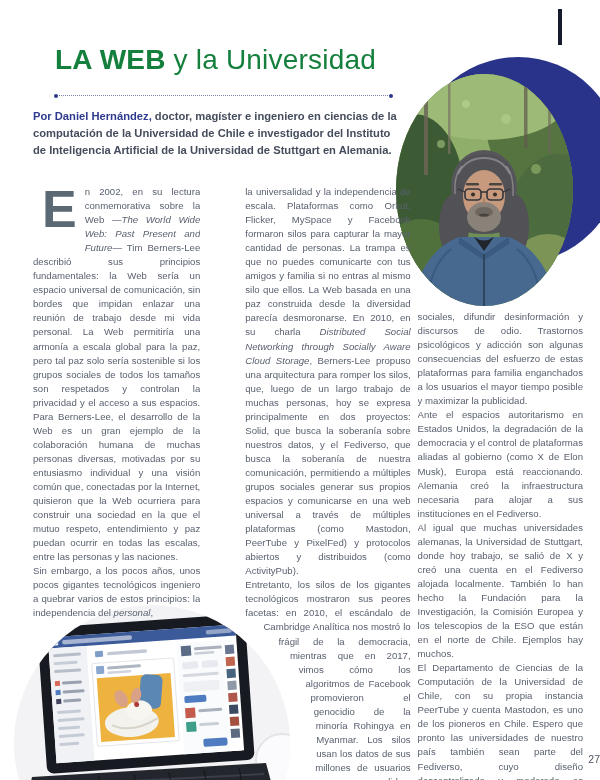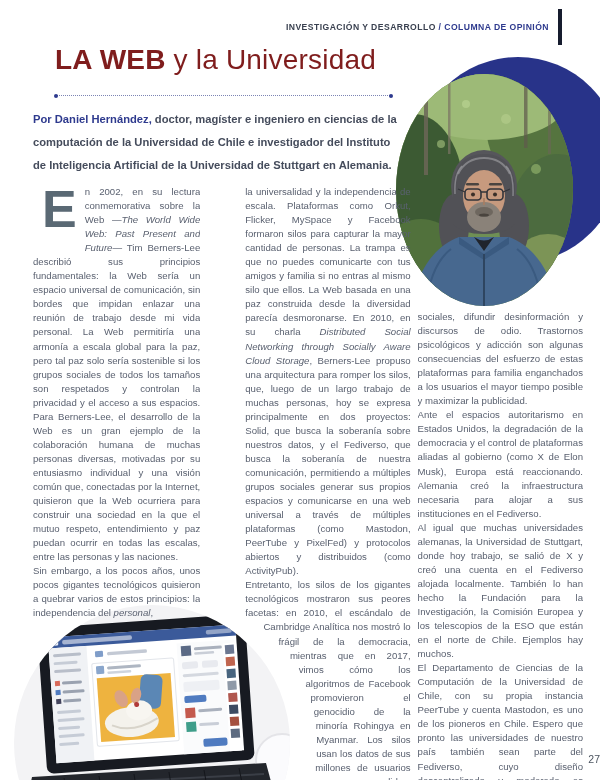--- a/index.html
+++ b/index.html
@@ -7,29 +7,29 @@
     position:relative;width:600px;height:780px;overflow:hidden;background:#ffffff;
     font-family:"Liberation Sans","DejaVu Sans",sans-serif;
   }
   
   .header{position:absolute;top:9px;right:38px;display:flex;align-items:center;gap:9px;}
   .header .htext{font-size:8.6px;font-weight:700;letter-spacing:.45px;white-space:nowrap;}
   .h-dark{color:#3a4150;}
   .h-blue{color:#2e3a8e;}
   .h-bar{width:4px;height:36px;background:#161c2e;}
   
-  .title{position:absolute;left:55px;top:44px;margin:0;font-size:28px;color:#7f1d1d;font-weight:400;letter-spacing:.2px;white-space:nowrap;}
+  .title{position:absolute;left:55px;top:44px;margin:0;font-size:28px;color:#15803d;font-weight:400;letter-spacing:.2px;white-space:nowrap;}
   .title .t-bold{font-weight:700;}
   
   .divider{position:absolute;left:55px;top:95px;width:337px;border-top:1px dotted #7c84b4;}
   .divider .dot{position:absolute;top:-2.5px;width:4px;height:4px;border-radius:50%;background:#2e3a8e;}
   .divider .dl{left:-1px;}
   .divider .dr{right:-1px;}
   
-  .byline{position:absolute;left:33px;top:108px;width:366px;margin:0;font-size:11.2px;line-height:23px;font-weight:700;}
+  .byline{position:absolute;left:33px;top:108px;width:366px;margin:0;font-size:11.2px;line-height:17px;font-weight:700;}
   .by-name{color:#2e3a8e;}
   .by-desc{color:#454c5c;}
   
   .navy-circle{position:absolute;left:415px;top:57px;width:206px;height:206px;border-radius:50%;background:#283389;}
   .portrait{position:absolute;left:396px;top:74px;width:177px;height:232px;border-radius:50%;overflow:hidden;}
   .portrait svg{display:block;}
   
   .laptop{position:absolute;left:14px;top:605px;width:276px;height:276px;border-radius:50%;overflow:hidden;}
   .laptop svg{display:block;}
   
@@ -47,21 +47,20 @@
   .endmark::after{content:"";position:absolute;left:1.5px;bottom:1px;width:2px;height:3px;background:#fff;}
   
   .pageno{position:absolute;right:0;bottom:15px;font-size:10.5px;color:#4c5560;}
 </style>
 </head>
 <body>
 
 <div class="page">
 
   <div class="header">
-    <span class="htext"><span class="h-dark">INVESTIGACIÓN Y DESARROLLO</span><span class="h-blue"> / </span><span class="h-blue">COLUMNA DE OPINIÓN</span></span>
     <div class="h-bar"></div>
   </div>
 
   <h1 class="title"><span class="t-bold">LA WEB</span><span class="t-light"> y la Universidad</span></h1>
 
   <div class="divider">
       <i class="dot dl"></i>
       <i class="dot dr"></i>
     </div>
 
@@ -202,21 +201,21 @@
       <rect x="196" y="224" width="30" height="22" rx="9" transform="rotate(-14 211 235)" fill="#27b79b"></rect>
       <rect x="238" y="214" width="30" height="22" rx="9" transform="rotate(10 253 225)" fill="#22a98f"></rect>
       <circle cx="206" cy="232" r="3.5" fill="#1d9a82"></circle>
       <circle cx="250" cy="222" r="3.5" fill="#188f78"></circle>
     </svg>
   </div>
 
   <div class="columns">
     <div class="col col1">
         <p><span class="dropcap">E</span><span>n 2002, en su lectura conmemorativa sobre la Web —</span><em>The World Wide Web: Past Present and Future</em><span>— Tim Berners-Lee describió sus principios fundamentales: la Web sería un espacio universal de comunicación, sin bordes que impidan enlazar una reunión de trabajo desde mi vida personal. La Web permitiría una armonía a escala global para la paz, pero tal paz solo sería sostenible si los grupos sociales de todos los tamaños son respetados y controlan la privacidad y el acceso a sus espacios. Para Berners-Lee, el desarrollo de la Web es un gran ejemplo de la colaboración humana de muchas personas diversas, motivadas por su entusiasmo individual y una visión común que, conectadas por la Internet, quisieron que la Web ocurriera para construir una sociedad en la que el mutuo respeto, entendimiento y paz puedan ocurrir en todas las escalas, entre las personas y las naciones.</span></p>
-        <p><span>Sin embargo, a los pocos años, unos pocos gigantes tecnológicos quisieron a quebrar varios de estos principios: la independencia del </span><em>personal</em><span>,</span></p>
+        <p><span>Sin embargo, a los pocos años, unos pocos gigantes tecnológicos ingeniero a quebrar varios de estos principios: la independencia del </span><em>personal</em><span>,</span></p>
       </div>
     <div class="col col2">
         <div class="col2-float"></div>
         <p><span>la universalidad y la independencia de escala. Plataformas como Orkut, Flicker, MySpace y Facebook formaron silos para capturar la mayor cantidad de personas. La trampa es que no puedes comunicarte con tus amigos y familia si no entras al mismo silo que ellos. La Web basada en una paz construida desde la diversidad parecía desmoronarse. En 2010, en su charla </span><em>Distributed Social Networking through Socially Aware Cloud Storage</em><span>, Berners-Lee propuso una arquitectura para romper los silos, que, luego de un largo trabajo de muchas personas, hoy se expresa principalmente en dos proyectos: Solid, que busca la soberanía sobre nuestros datos, y el Fediverso, que busca la soberanía de nuestra comunicación, permitiendo a múltiples grupos sociales generar sus propios espacios y comunicarse en una web universal a través de múltiples plataformas (como Mastodon, PeerTube y PixelFed) y protocolos abiertos y distribuidos (como ActivityPub).</span></p>
         <p><span>Entretanto, los silos de los gigantes tecnológicos mostraron sus peores facetas: en 2010, el escándalo de Cambridge Analítica nos mostró lo frágil de la democracia, mientras que en 2017, vimos cómo los algoritmos de Facebook promovieron el genocidio de la minoría Rohingya en Myanmar. Los silos usan los datos de sus millones de usuarios para persuadirlos, manipular elecciones, intimidar personas y grupos</span></p>
       </div>
     <div class="col col3">
         <p><span>sociales, difundir desinformación y discursos de odio. Trastornos psicológicos y adicción son algunas consecuencias del esfuerzo de estas plataformas para familia enganchados a los usuarios el mayor tiempo posible y maximizar la publicidad.</span></p>
         <p><span>Ante el espacios autoritarismo en Estados Unidos, la degradación de la democracia y el control de plataformas aliadas al gobierno (como X de Elon Musk), Europa está reaccionando. Alemania creó la infraestructura necesaria para alojar a sus instituciones en el Fediverso.</span></p>
         <p><span>Al igual que muchas universidades alemanas, la Universidad de Stuttgart, donde hoy trabajo, se salió de X y creó una cuenta en el Fediverso alojada localmente. También lo han hecho la Fundación para la Investigación, la Comisión Europea y los telescopios de la ESO que están en el norte de Chile. Ejemplos hay muchos.</span></p>

